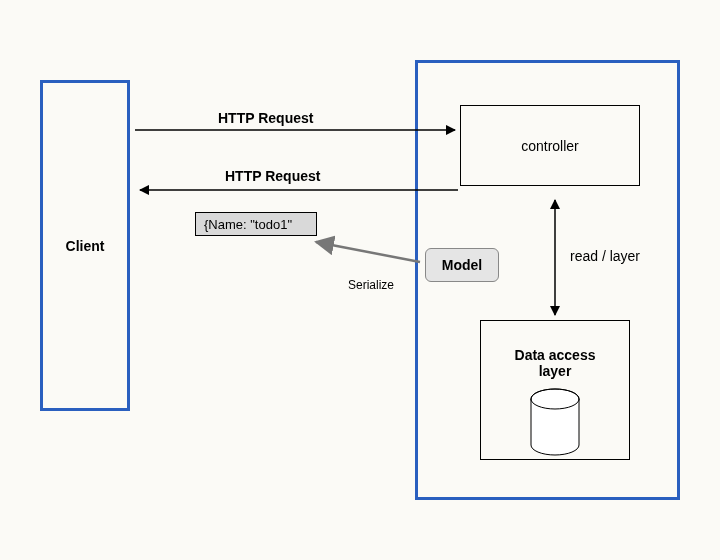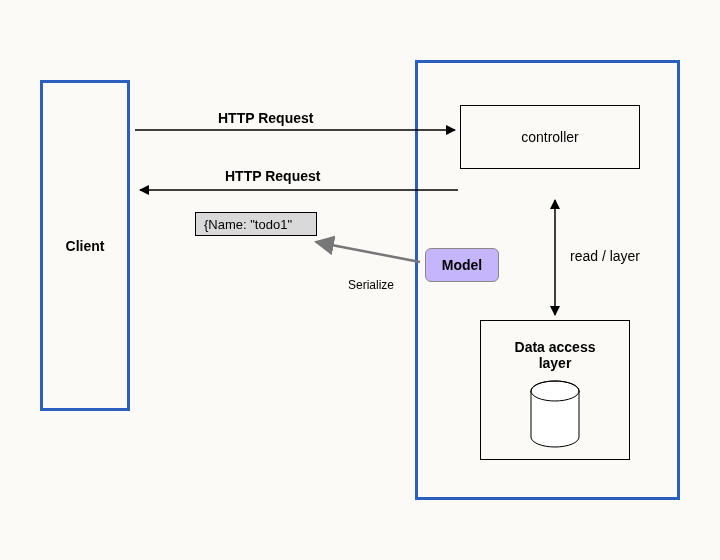--- a/index.html
+++ b/index.html
@@ -23,21 +23,21 @@
     text-align: center;
     box-sizing: border-box;
   }
   .blue {
     border: 3px solid #2a5fbf;
   }
   .model-box {
     position: absolute;
     border: 1px solid #888;
     border-radius: 6px;
-    background: #c4b5fd;
+    background: #e5e5e5;
     display: flex;
     align-items: center;
     justify-content: center;
   }
   .payload-box {
     position: absolute;
     border: 1px solid #000;
     background: #d9d9d9;
     display: flex;
     align-items: center;
@@ -69,25 +69,25 @@
 </style>
 </head>
 <body>
 
 <div class="box blue" style="left:40px; top:80px; width:90px; height:331px;">
   <span class="bold" style="font-weight:bold;">Client</span>
 </div>
 
 <div class="box blue" style="left:415px; top:60px; width:265px; height:440px;"></div>
 
-<div class="box" style="left:460px; top:105px; width:180px; height:64px;">
+<div class="box" style="left:460px; top:105px; width:180px; height:81px;">
   <span>controller</span>
 </div>
 
-<div class="box" style="left:480px; top:320px; width:150px; height:140px; flex-direction:column; justify-content:center; padding:10px 0 0 0;">
+<div class="box" style="left:480px; top:320px; width:150px; height:140px; flex-direction:column; justify-content:flex-end; padding:10px 0 0 0;">
   <span style="font-weight:bold; white-space:pre-line; text-align:center;">Data access
 layer</span>
 
   <svg width="60" height="72" viewBox="0 0 60 72" style="margin-top:8px;">
     <ellipse cx="30" cy="12" rx="24" ry="10" fill="#fff" stroke="#000"></ellipse>
     <path d="M6 12 V58 A24 10 0 0 0 54 58 V12" fill="#fff" stroke="#000"></path>
     <ellipse cx="30" cy="12" rx="24" ry="10" fill="none" stroke="#000"></ellipse>
   </svg>
 </div>
 

